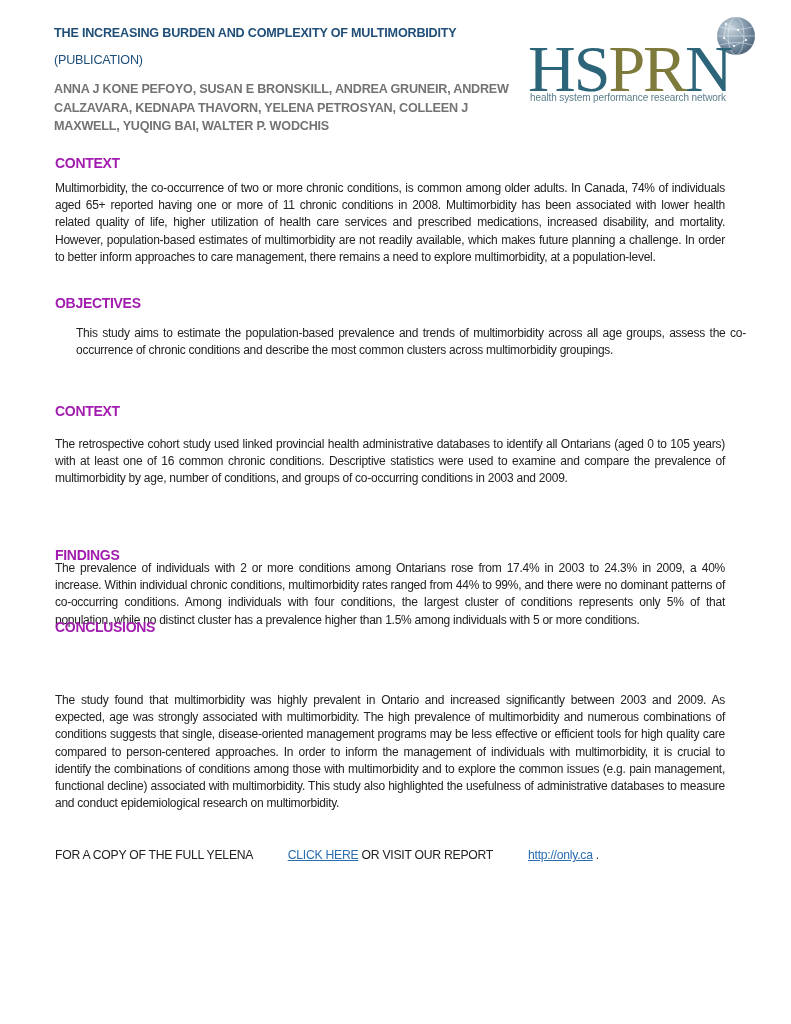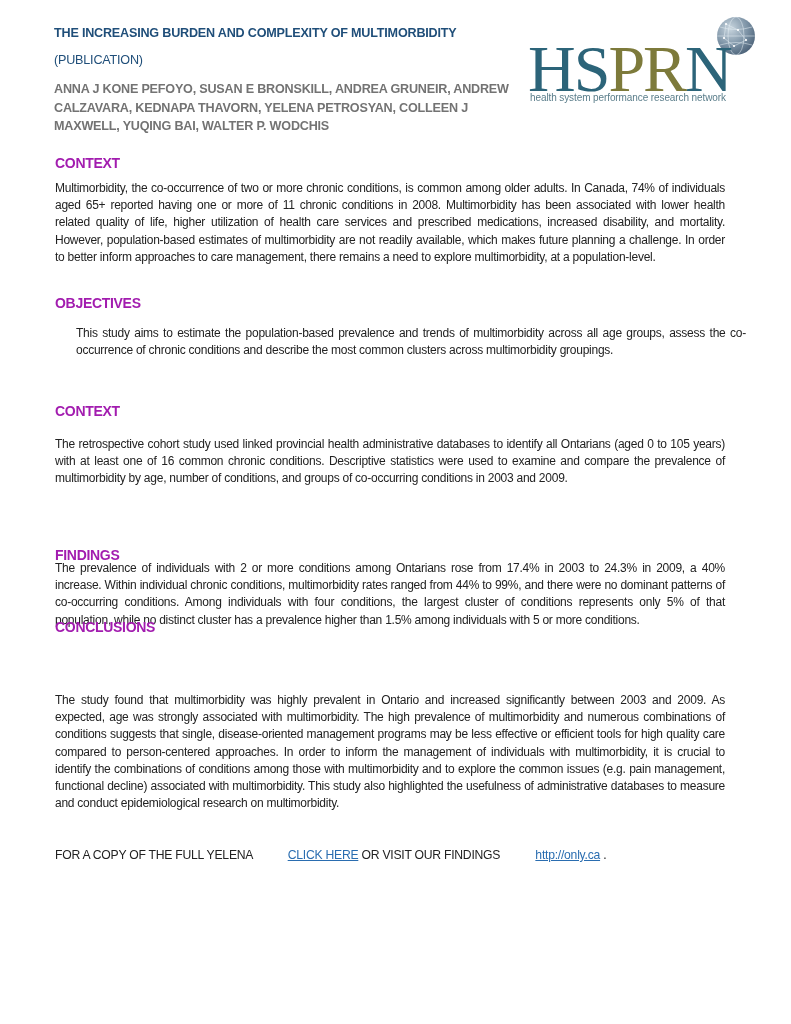--- a/index.html
+++ b/index.html
@@ -97,14 +97,14 @@
 <div class="section-h" style="top:403px;">CONTEXT</div>
 <div class="para" style="top:436px;">The retrospective cohort study used linked provincial health administrative databases to identify all Ontarians (aged 0 to 105 years) with at least one of 16 common chronic conditions. Descriptive statistics were used to examine and compare the prevalence of multimorbidity by age, number of conditions, and groups of co-occurring conditions in 2003 and 2009.</div>
 
 <div class="section-h" style="top:527px;margin-top:20px;">FINDINGS</div>
 <div class="para" style="top:560px;">The prevalence of individuals with 2 or more conditions among Ontarians rose from 17.4% in 2003 to 24.3% in 2009, a 40% increase. Within individual chronic conditions, multimorbidity rates ranged from 44% to 99%, and there were no dominant patterns of co-occurring conditions. Among individuals with four conditions, the largest cluster of conditions represents only 5% of that population, while no distinct cluster has a prevalence higher than 1.5% among individuals with 5 or more conditions.</div>
 
 <div class="section-h" style="top:619px;">CONCLUSIONS</div>
 <div class="para" style="top:692px;">The study found that multimorbidity was highly prevalent in Ontario and increased significantly between 2003 and 2009. As expected, age was strongly associated with multimorbidity. The high prevalence of multimorbidity and numerous combinations of conditions suggests that single, disease-oriented management programs may be less effective or efficient tools for high quality care compared to person-centered approaches. In order to inform the management of individuals with multimorbidity, it is crucial to identify the combinations of conditions among those with multimorbidity and to explore the common issues (e.g. pain management, functional decline) associated with multimorbidity. This study also highlighted the usefulness of administrative databases to measure and conduct epidemiological research on multimorbidity.</div>
 
 <div class="footer">
-  <span>FOR A COPY OF THE FULL YELENA </span><a>CLICK HERE</a><span> OR VISIT OUR FINDINGS </span><a>http://only.ca</a><span> .</span>
+  <span>FOR A COPY OF THE FULL YELENA </span><a>CLICK HERE</a><span> OR VISIT OUR REPORT </span><a>http://only.ca</a><span> .</span>
 </div>
 
 </body></html>

